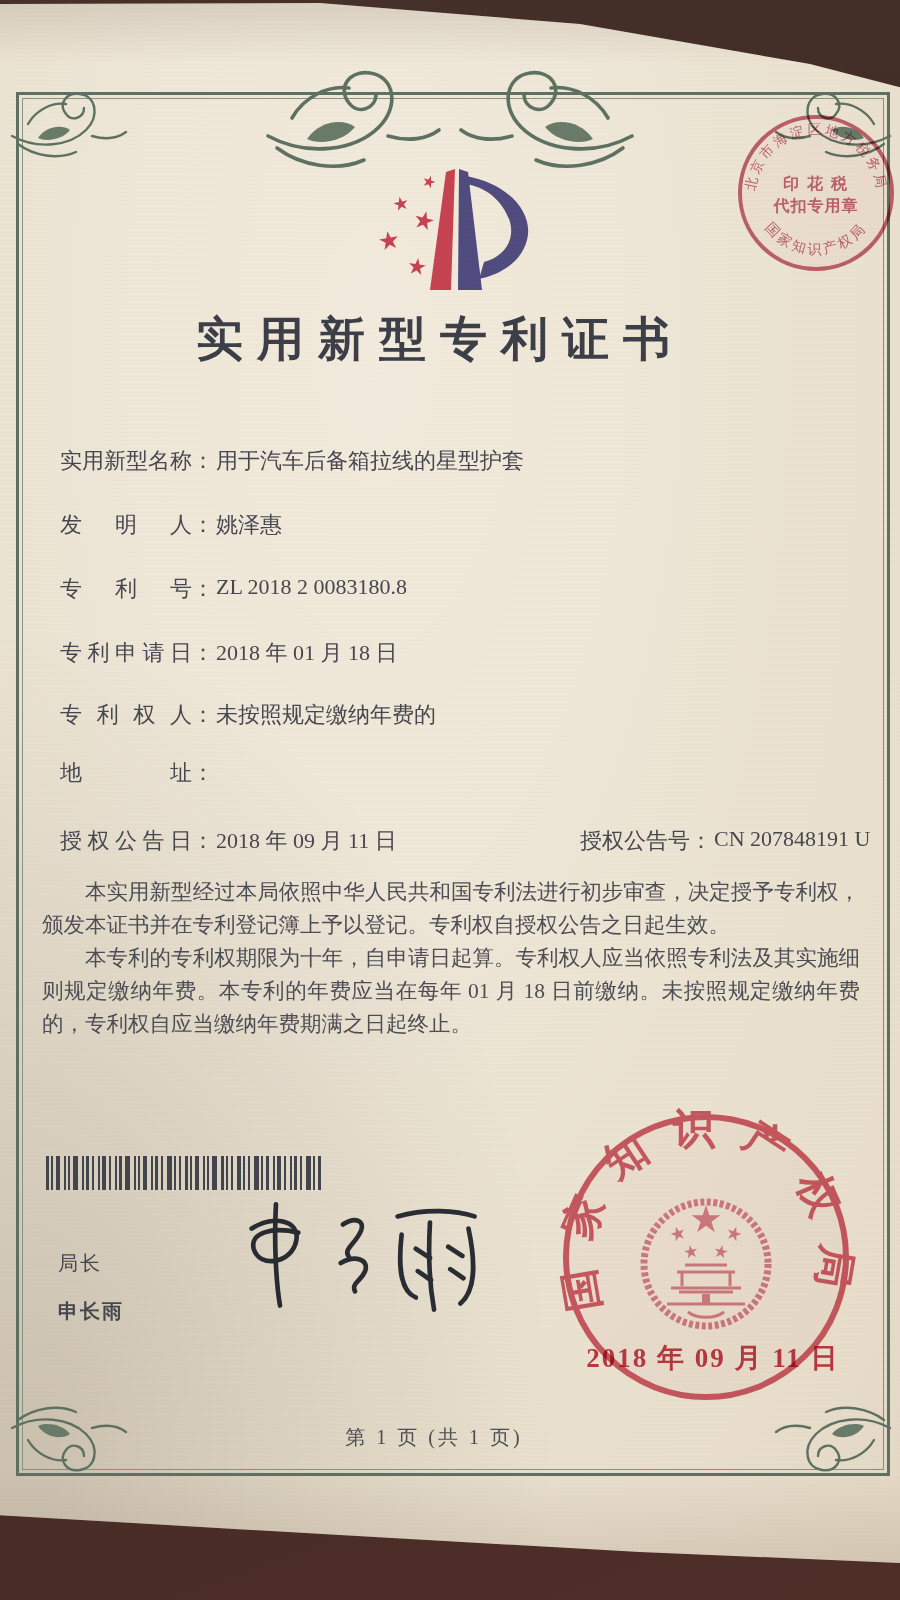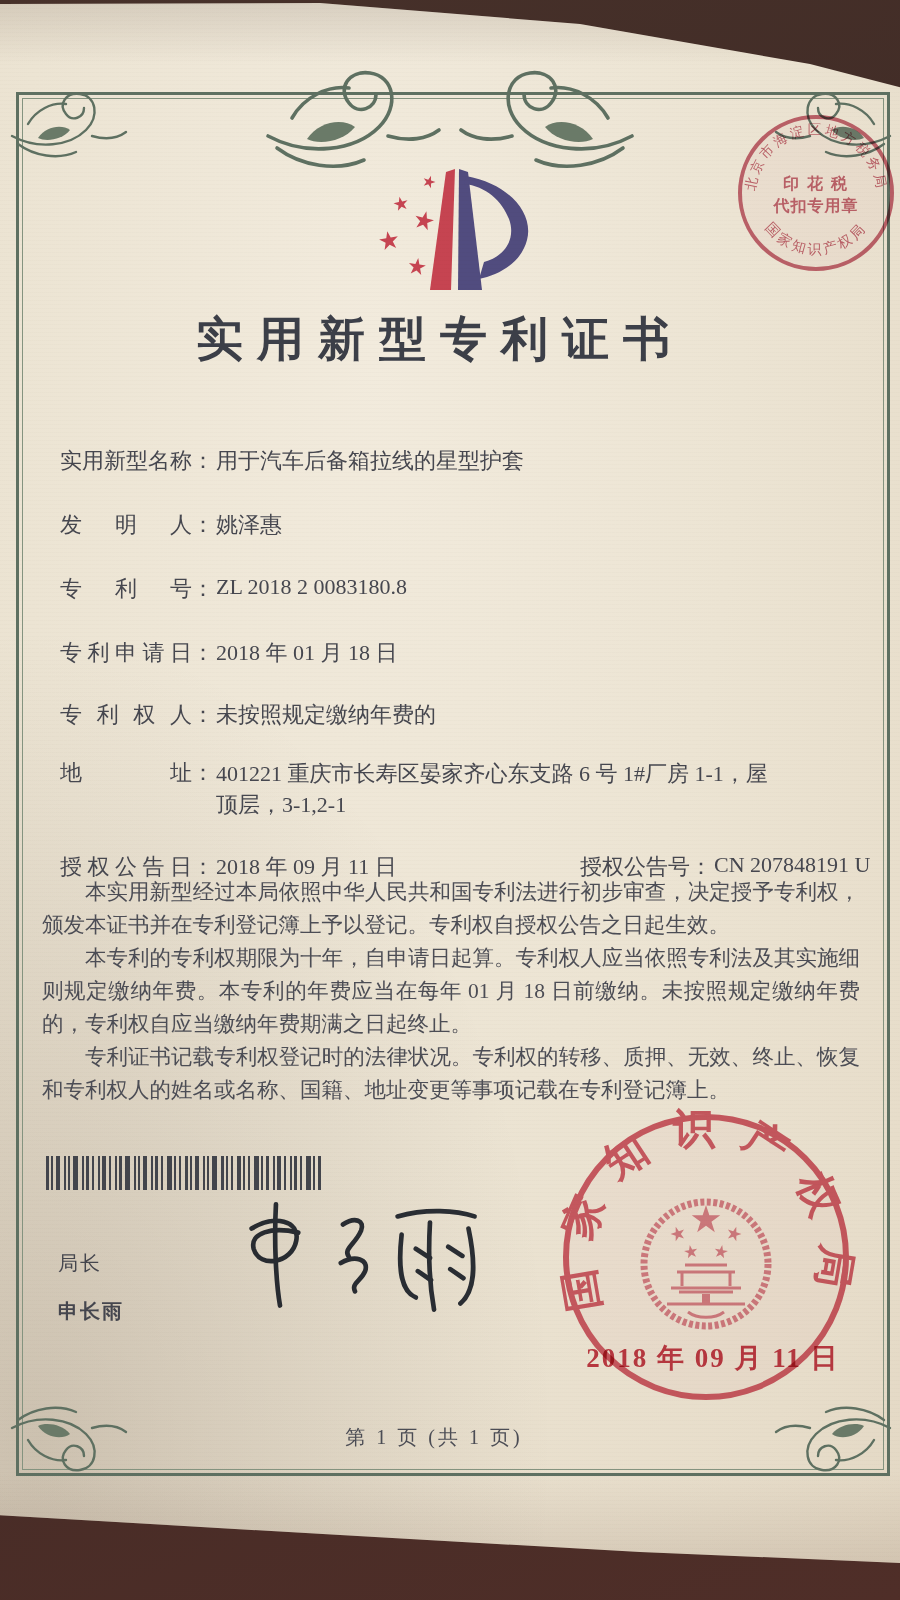--- a/index.html
+++ b/index.html
@@ -167,40 +167,35 @@
     <span class="val">2018 年 01 月 18 日</span>
   </div>
   <div class="field-row" style="top:700px">
     <span class="lbl">专利权人</span>
       <span class="colon">：</span>
     <span class="val">未按照规定缴纳年费的</span>
   </div>
   <div class="field-row" style="top:758px">
     <span class="lbl">地址</span>
       <span class="colon">：</span>
-    <span class="val-block">
-      <div>401221 重庆市长寿区晏家齐心东支路 6 号 1#厂房 1-1，屋</div>
-      <div>顶层，3-1,2-1</div>
-    </span>
-  </div>
-  <div class="field-row" style="top:852px;width:810px">
+  </div>
+  <div class="field-row" style="top:826px;width:810px">
     <span class="lbl">授权公告日</span>
       <span class="colon">：</span>
     <span class="val">2018 年 09 月 11 日</span>
     <span class="grant-group2">
       <span class="lbl" style="width:110px">授权公告号</span>
         <span class="colon">：</span>
       <span class="val">CN 207848191 U</span>
     </span>
   </div>
 
   <div class="body-text">
     <p>本实用新型经过本局依照中华人民共和国专利法进行初步审查，决定授予专利权，颁发本证书并在专利登记簿上予以登记。专利权自授权公告之日起生效。</p>
     <p>本专利的专利权期限为十年，自申请日起算。专利权人应当依照专利法及其实施细则规定缴纳年费。本专利的年费应当在每年 01 月 18 日前缴纳。未按照规定缴纳年费的，专利权自应当缴纳年费期满之日起终止。</p>
-    <p>专利证书记载专利权登记时的法律状况。专利权的转移、质押、无效、终止、恢复和专利权人的姓名或名称、国籍、地址变更等事项记载在专利登记簿上。</p>
   </div>
 
   <div class="barcode" id="barcode">
       <div class="bar" style="width: 3px; margin-right: 2px;"></div>
       <div class="bar" style="width: 2px; margin-right: 3px;"></div>
       <div class="bar" style="width: 4px; margin-right: 4px;"></div>
       <div class="bar" style="width: 2px; margin-right: 2px;"></div>
       <div class="bar" style="width: 2px; margin-right: 3px;"></div>
       <div class="bar" style="width: 5px; margin-right: 4px;"></div>
       <div class="bar" style="width: 2px; margin-right: 2px;"></div>

